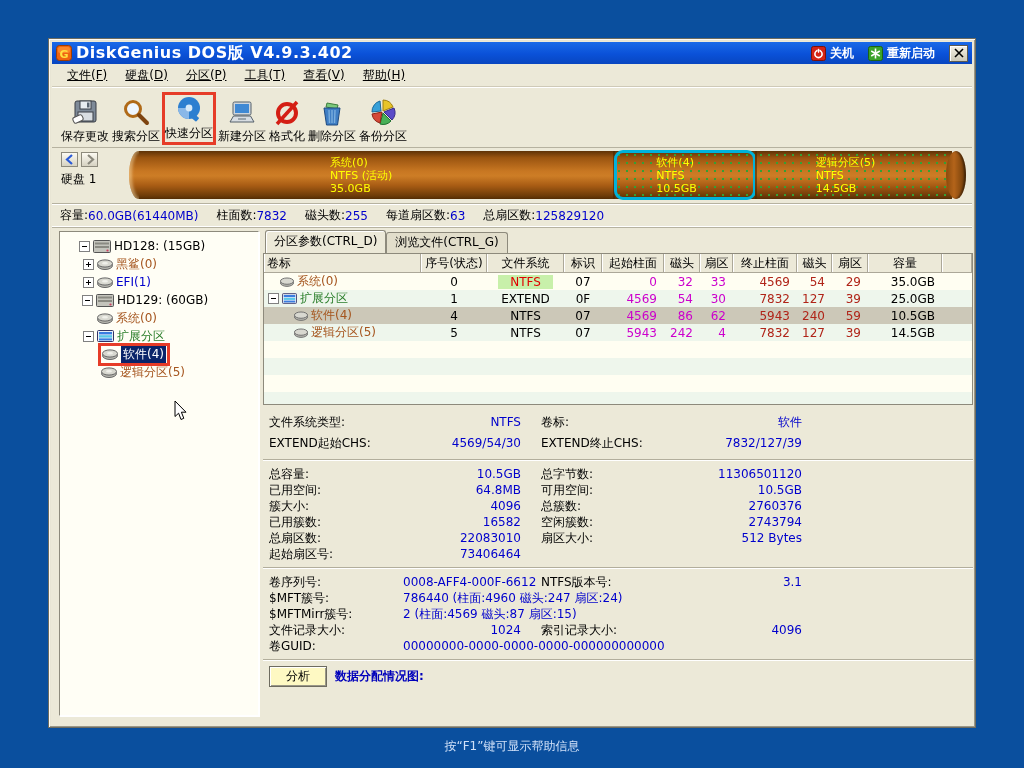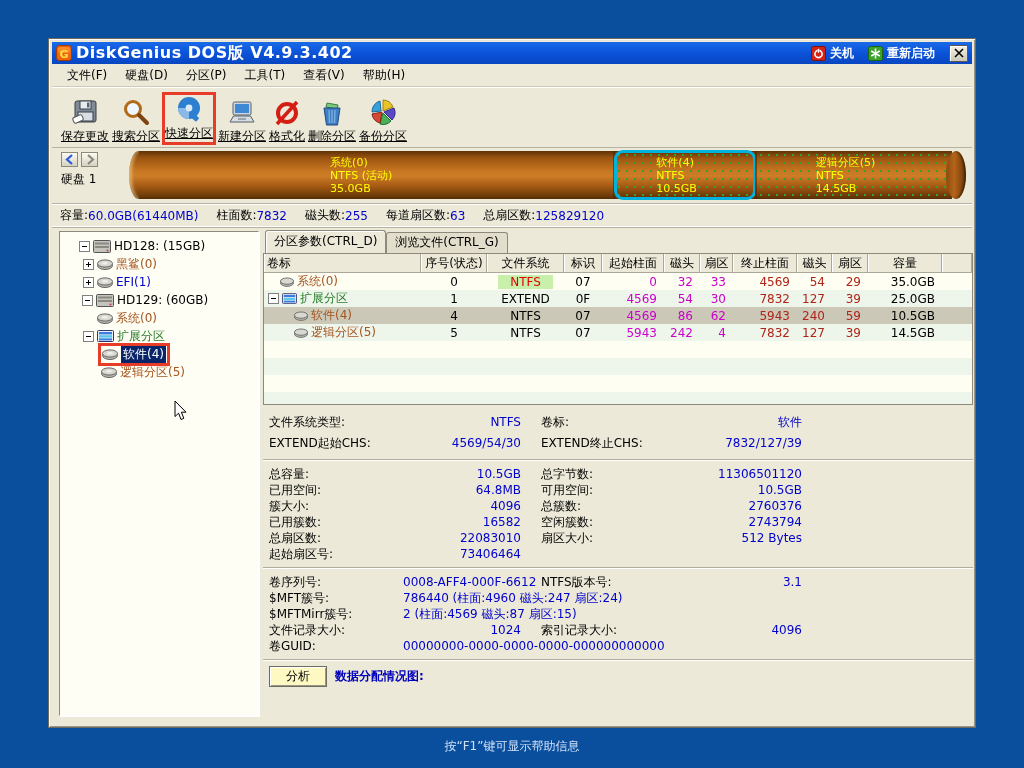--- a/index.html
+++ b/index.html
@@ -16,26 +16,26 @@
     display:flex; align-items:center; padding:0 4px; color:#fff; font-weight:bold; }
   .titlebar .logo { width:16px; height:16px; margin-right:4px; flex:none; }
   .title-text { flex:1; font-size:16px; letter-spacing:0.5px; white-space:nowrap; }
   .tb-btn { display:flex; align-items:center; gap:4px; color:#fff; font-weight:bold; margin-left:14px; cursor:default;justify-content:space-between; }
   .close-btn { width:19px; height:17px; margin-left:14px; background:linear-gradient(180deg,#f4f1e4,#cdc9b8);
     border:1px solid #5c5a50; box-shadow:inset 1px 1px 0 #fff; display:flex; align-items:center; justify-content:center; }
 
   
   .menubar { position:absolute; left:3px; top:25px; right:3px; height:23px; background:#ece9d8;
     display:flex; align-items:center; padding-left:6px; border-bottom:1px solid #cfcab8; }
-  .menu-item { padding:2px 9px; color:#000; }
+  .menu-item { padding:2px 9px; color:#000;text-decoration:underline; }
 
   
   .toolbar { position:absolute; left:3px; top:48px; right:3px; height:61px; background:#ece9d8;
     display:flex; align-items:flex-end; padding:0 0 2px 8px; border-bottom:1px solid #b6b2a0;
-    box-shadow:inset 0 1px 0 #fff;text-decoration:underline; }
+    box-shadow:inset 0 1px 0 #fff; }
   .tbtn { display:flex; flex-direction:column; align-items:center; justify-content:flex-end;
     padding:2px 1px 0 1px; margin-right:1px; }
   .tbtn svg { width:32px; height:30px; }
   .tbtn .tlbl { font-size:12px; color:#000; white-space:nowrap; }
   .hl-red { border:3px solid #e63c28; padding:0; margin-top:-3px; }
 
   
   .diskrow { position:absolute; left:3px; top:110px; right:3px; height:54px; background:#ece9d8; }
   .navbox { position:absolute; left:9px; top:3px; width:64px; }
   .navbtns { display:flex; gap:3px; }

